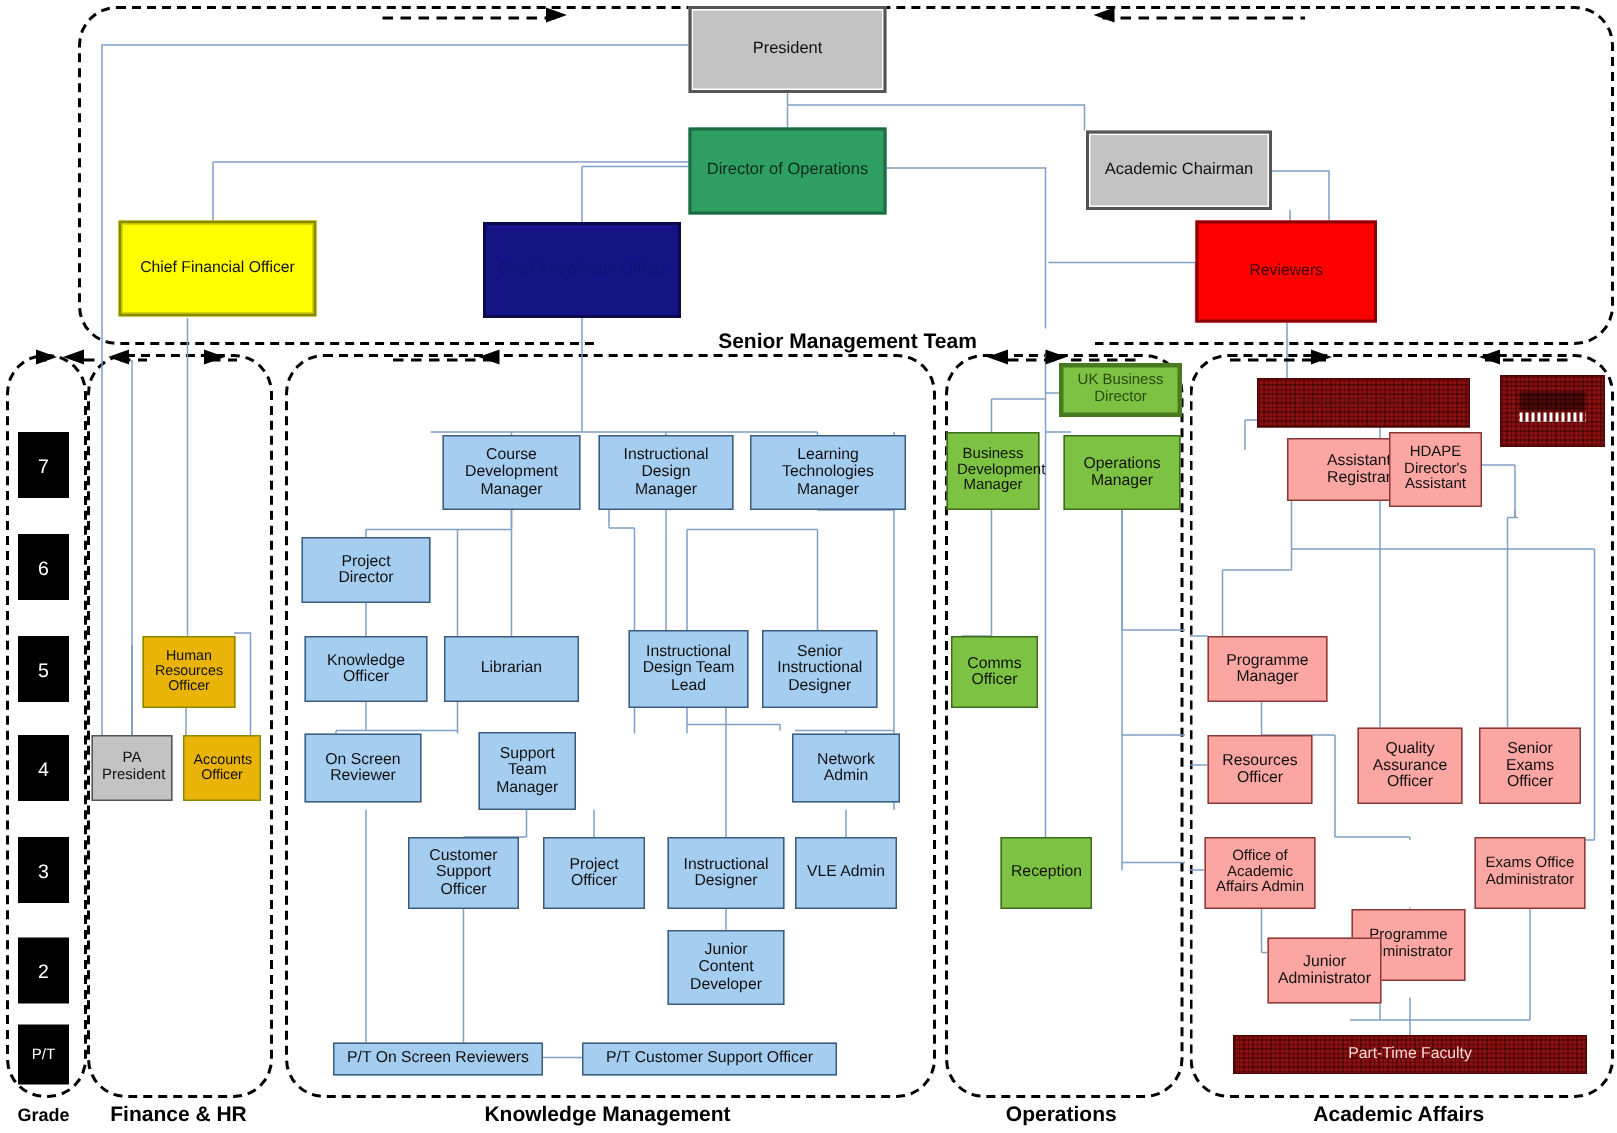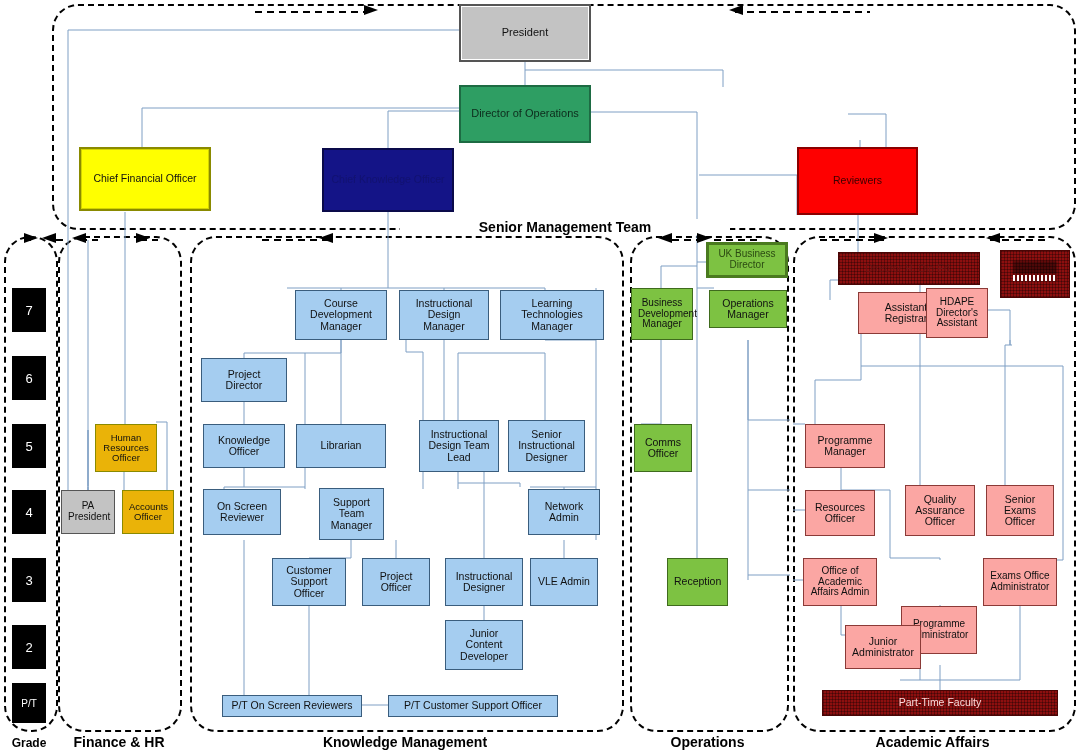--- a/index.html
+++ b/index.html
@@ -241,20 +241,23 @@
   </svg>
 
   <div class="node c-grey" style="left:459px;top:4px;width:132px;height:58px;font-size:11px;">
     <span>President</span>
   </div>
 
   <div class="node c-green" style="left:459px;top:85px;width:132px;height:58px;font-size:11px;color:#0d2b1c;">
     <span>Director of Operations</span>
   </div>
 
+  <div class="node c-grey" style="left:724px;top:87px;width:124px;height:53px;font-size:11px;">
+    <span>Academic Chairman</span>
+  </div>
 
   <div class="node c-yellow" style="left:79px;top:147px;width:132px;height:64px;font-size:10.5px;">
     <span>Chief Financial Officer</span>
   </div>
 
   <div class="node c-navy" style="left:322px;top:148px;width:132px;height:64px;font-size:10.5px;">
     <span>Chief Knowledge Officer</span>
   </div>
 
   <div class="node c-red" style="left:797px;top:147px;width:121px;height:68px;font-size:10.5px;">
@@ -366,21 +369,21 @@
     </div>
 
   <div class="node c-lgreen-d" style="left:706px;top:242px;width:82px;height:36px;font-size:10px;color:#2b4a12;">
     <span>UK Business Director</span>
     </div>
 
   <div class="node c-lgreen" style="left:631px;top:288px;width:62px;height:52px;font-size:10px;">
     <span>Business Development Manager</span>
     </div>
 
-  <div class="node c-lgreen" style="left:709px;top:290px;width:78px;height:38px;font-size:10.5px;">
+  <div class="node c-lgreen" style="left:709px;top:290px;width:78px;height:50px;font-size:10.5px;">
     <span>Operations Manager</span>
     </div>
 
   <div class="node c-lgreen" style="left:634px;top:424px;width:58px;height:48px;font-size:10.5px;">
     <span>Comms Officer</span>
     </div>
 
   <div class="node c-lgreen" style="left:667px;top:558px;width:61px;height:48px;font-size:10.5px;">
     <span>Reception</span>
     </div>

